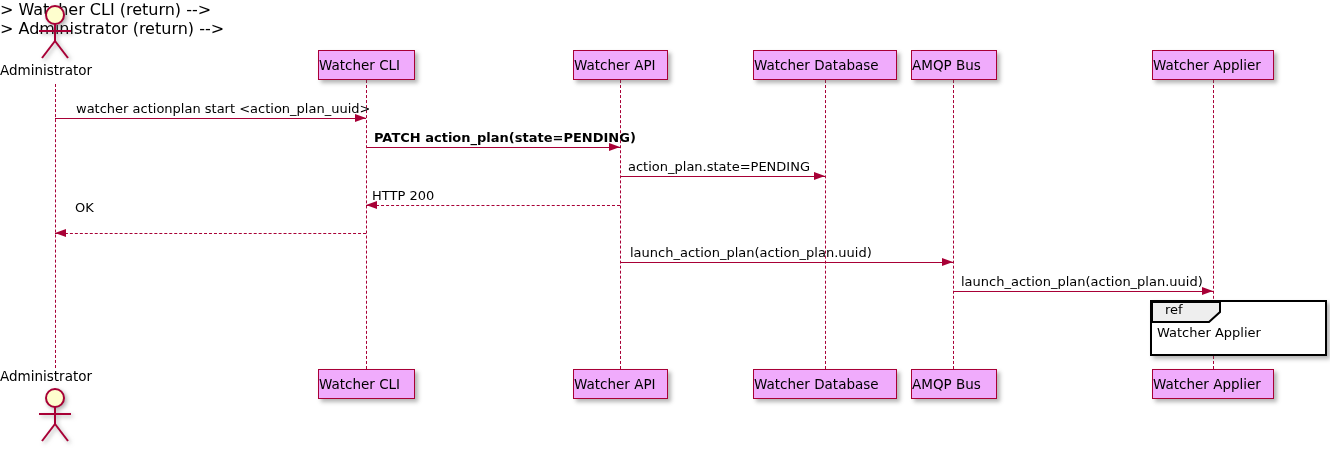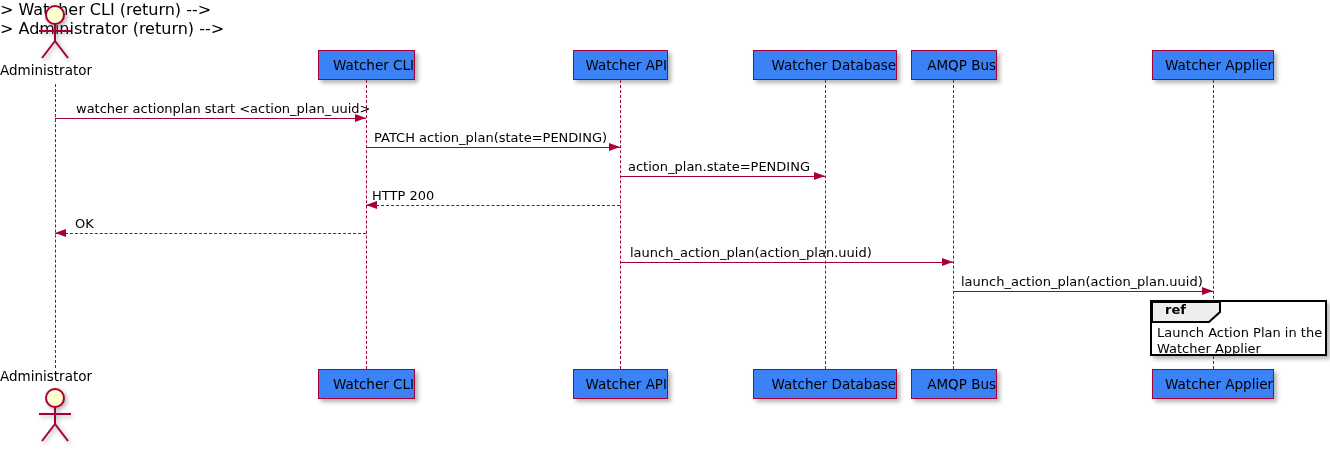--- a/index.html
+++ b/index.html
@@ -13,27 +13,27 @@
     height: 456px;
     background: #ffffff;
     font-family: "DejaVu Sans", sans-serif;
     color: #000000;
     overflow: hidden;
   }
   
   .pbox {
     position: absolute;
     height: 30px;
-    background: #3b82f6;
+    background: #f0abfc;
     border: 1.8px solid #A80036;
     box-sizing: border-box;
     box-shadow: 3px 3px 4px rgba(90,90,90,0.45);
     display: flex;
     align-items: center;
-    justify-content: flex-end;
+    justify-content: flex-start;
     font-size: 13.5px;
     white-space: nowrap;
   }
   
   .lifeline {
     position: absolute;
     width: 0;
     border-left: 1.6px dashed #A80036;
   }
   
@@ -91,21 +91,21 @@
   .refhead {
     position: absolute;
     left: -1px;
     top: -1px;
   }
   .refhead .kw {
     position: absolute;
     left: 14px;
     top: 1px;
     font-size: 13px;
-    font-weight: bold;
+    font-weight: normal;
   }
   .refcontent {
     position: absolute;
     left: 5px;
     top: 23px;
     font-size: 13px;
     line-height: 16px;
     white-space: nowrap;
   }
 </style>
@@ -178,42 +178,42 @@
 
   
   <div>
     <div class="mlabel" style="left:76px; top:101px;">watcher actionplan start &lt;action_plan_uuid&gt;</div>
     <div class="mline" style="left:55px; top:118px; width:311px;"></div>
     <div class="arrhead right" style="left:355px; top:113.5px;"></div>
   </div>
 
   
   <div>
-    <div class="mlabel" style="left:374px; top:130px;">PATCH action_plan(state=PENDING)</div>
+    <div class="mlabel" style="left:374px; top:130px;font-weight:bold;">PATCH action_plan(state=PENDING)</div>
     <div class="mline" style="left:366px; top:147px; width:254px;"></div>
     <div class="arrhead right" style="left:609px; top:142.5px;"></div>
   </div>
 
   
   <div>
     <div class="mlabel" style="left:628px; top:159px;">action_plan.state=PENDING</div>
     <div class="mline" style="left:620px; top:176px; width:205px;"></div>
     <div class="arrhead right" style="left:814px; top:171.5px;"></div>
   </div>
 
   &gt; Watcher CLI (return) --&gt;
   <div>
     <div class="mlabel" style="left:372px; top:188px;">HTTP 200</div>
     <div class="mline dashed" style="left:366px; top:205px; width:254px;"></div>
     <div class="arrhead left" style="left:366px; top:200.5px;"></div>
   </div>
 
   &gt; Administrator (return) --&gt;
   <div>
-    <div class="mlabel" style="left:75px; top:216px;">OK</div>
+    <div class="mlabel" style="left:75px; top:200px;">OK</div>
     <div class="mline dashed" style="left:55px; top:233px; width:311px;"></div>
     <div class="arrhead left" style="left:55px; top:228.5px;"></div>
   </div>
 
   
   <div>
     <div class="mlabel" style="left:630px; top:245px;">launch_action_plan(action_plan.uuid)</div>
     <div class="mline" style="left:620px; top:262px; width:333px;"></div>
     <div class="arrhead right" style="left:942px; top:257.5px;"></div>
   </div>
@@ -227,18 +227,17 @@
 
   
   <div class="refbox">
     <div class="refhead">
       <svg width="70" height="22" viewBox="0 0 70 22">
         <path d="M1,1 H69 V11 L58,21 H1 Z" fill="#EEEEEE" stroke="#000000" stroke-width="2"></path>
       </svg>
       <span class="kw">ref</span>
     </div>
     <div class="refcontent">
-      <div>Launch Action Plan in the</div>
       <div>Watcher Applier</div>
     </div>
   </div>
 
 </div>
 
 </body></html>

